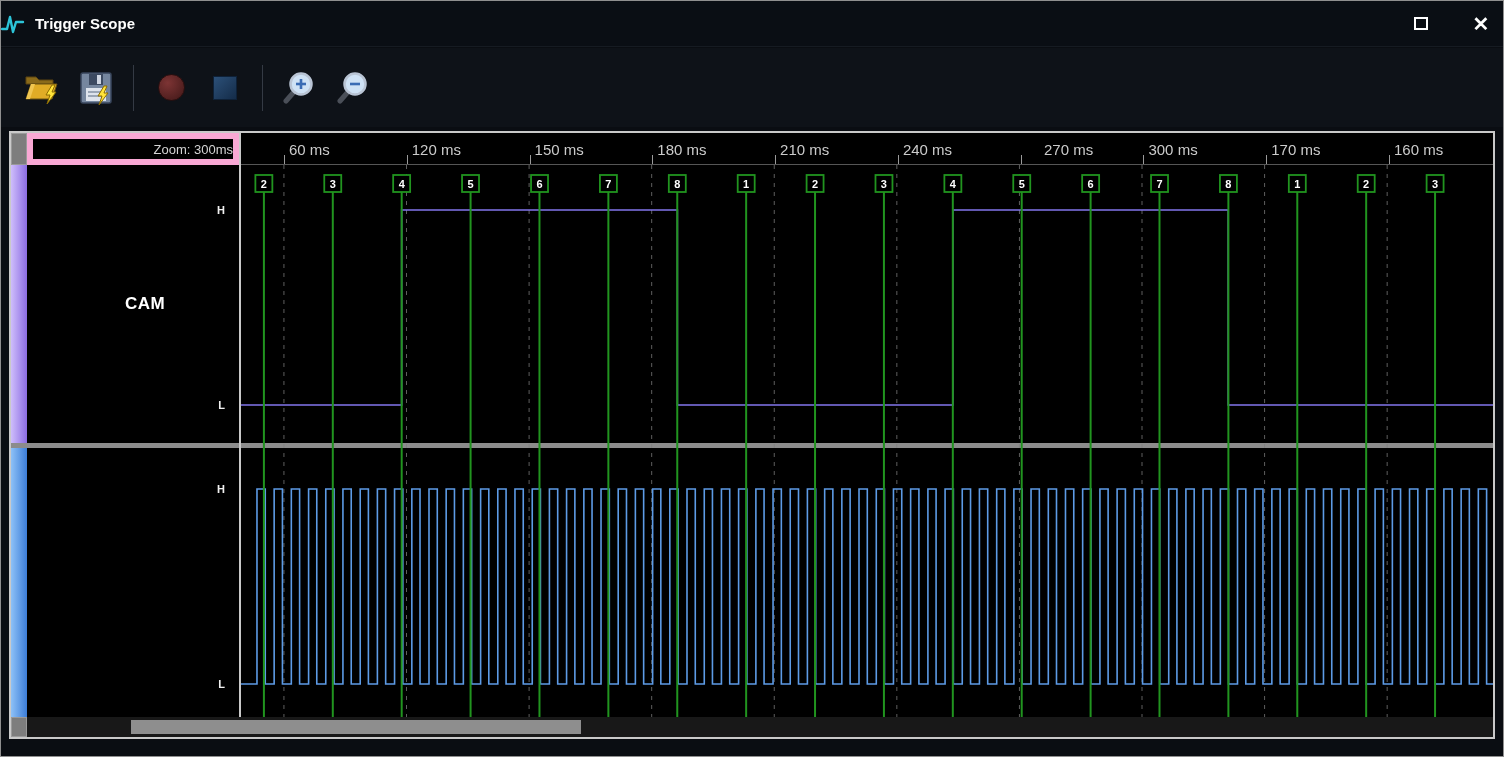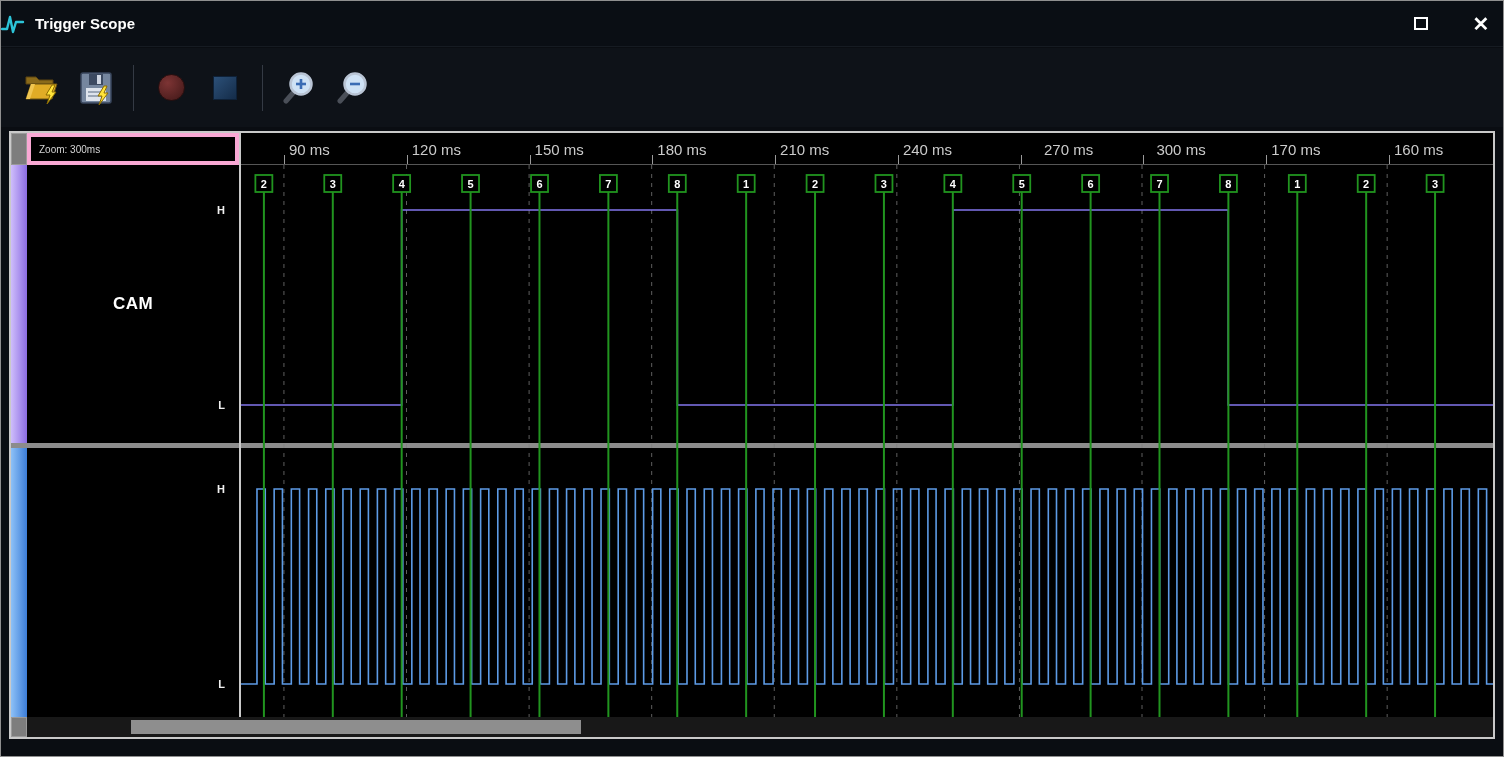--- a/index.html
+++ b/index.html
@@ -26,33 +26,33 @@
   .tb-sep { width:1px; height:46px; background:#343a44; margin:0 10px; }
   .rec-circle { width:27px; height:27px; border-radius:50%;
                 background:radial-gradient(circle at 35% 32%, #7d3434, #3f1717); border:1px solid #2a0f0f; }
   .stop-square { width:24px; height:24px; background:linear-gradient(135deg,#2c5078,#142c49); border:1px solid #0e2138; }
 
   
   .scope { position:absolute; left:8px; right:8px; top:130px; bottom:17px;
            background:#000; border:2px solid #c9c9c9; }
   .corner { position:absolute; left:0; top:0; width:16px; height:32px; background:#7d7d7d; border:1px solid #9a9a9a; }
   .zoom-cell { position:absolute; left:16px; top:0; width:212px; height:32px; background:#000;
-               border:4px solid #f9a8d4; color:#d4d4d4; font-size:10px; display:flex;
-               align-items:center; padding-left:8px; }
+               border:6px solid #f9a8d4; color:#d4d4d4; font-size:13px; display:flex;
+               align-items:center; padding-left:8px;justify-content:flex-end; }
   .ruler { position:absolute; left:230px; top:0; right:0; height:32px; background:#000;
            border-bottom:1px solid #565656; overflow:hidden; }
   .tick { position:absolute; bottom:0; width:1px; height:9px; background:#9a9a9a; }
   .tick-label { position:absolute; top:50%; transform:translateY(-50%); color:#cbcbcb;
                 font-size:15px; white-space:nowrap; }
 
   .strip { position:absolute; left:0; width:16px; }
   .strip.cam   { top:32px;  height:278px; background:linear-gradient(90deg,#cebdfb,#8b6ce2); }
   .strip.crank { top:315px; height:271px; background:linear-gradient(90deg,#8ec1f7,#3c7dd8); }
 
-  .chan-label { position:absolute; left:16px; width:212px; display:flex; align-items:center;
+  .chan-label { position:absolute; left:16px; width:236px; display:flex; align-items:center;
                 justify-content:center; color:#ffffff; font-weight:bold; font-size:17px; letter-spacing:.5px; }
   .chan-label.cam   { top:32px;  height:278px; }
   .chan-label.crank { top:315px; height:271px; }
 
   .hl { position:absolute; left:16px; width:198px; text-align:right; color:#f0f0f0;
         font-size:11px; font-weight:bold; transform:translateY(-50%); }
   .hl.cam-h { top:77px; }  .hl.cam-l { top:272px; }
   .hl.crank-h { top:356px; } .hl.crank-l { top:551px; }
 
   .divider { position:absolute; left:0; right:0; top:310px; height:5px; background:#8c8c8c; }
@@ -135,35 +135,35 @@
     </button>
   </div>
 
   <div class="scope">
     <div class="corner"></div>
     <div class="zoom-cell">
       <span>Zoom: 300ms</span>
     </div>
     <div class="ruler" id="ruler">
         <div class="tick" style="left: 43px;"></div>
-        <span class="tick-label" style="left: 48px;">90 ms</span>
+        <span class="tick-label" style="left: 48px;">60 ms</span>
         <div class="tick" style="left: 165.778px;"></div>
         <span class="tick-label" style="left: 170.778px;">120 ms</span>
         <div class="tick" style="left: 288.556px;"></div>
         <span class="tick-label" style="left: 293.556px;">150 ms</span>
         <div class="tick" style="left: 411.334px;"></div>
         <span class="tick-label" style="left: 416.334px;">180 ms</span>
         <div class="tick" style="left: 534.112px;"></div>
         <span class="tick-label" style="left: 539.112px;">210 ms</span>
         <div class="tick" style="left: 656.89px;"></div>
         <span class="tick-label" style="left: 661.89px;">240 ms</span>
         <div class="tick" style="left: 779.668px;"></div>
         <span class="tick-label" style="left: 803px; text-align: center;">270 ms</span>
         <div class="tick" style="left: 902.446px;"></div>
-        <span class="tick-label" style="left: 907.446px; margin-left: 8px;">300 ms</span>
+        <span class="tick-label" style="left: 907.446px;">300 ms</span>
         <div class="tick" style="left: 1025.22px;"></div>
         <span class="tick-label" style="left: 1030.22px;">170 ms</span>
         <div class="tick" style="left: 1148px;"></div>
         <span class="tick-label" style="left: 1153px;">160 ms</span>
       </div>
 
     <div class="strip cam"></div>
     <div class="strip crank"></div>
 
     <div class="chan-label cam">CAM</div>

